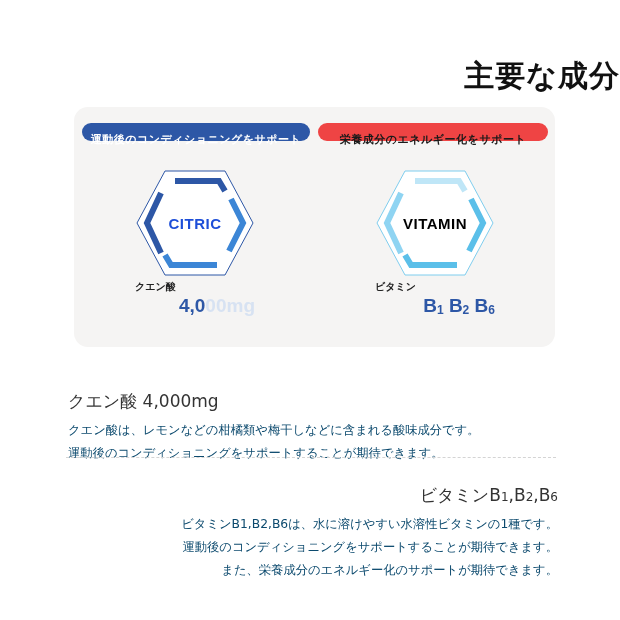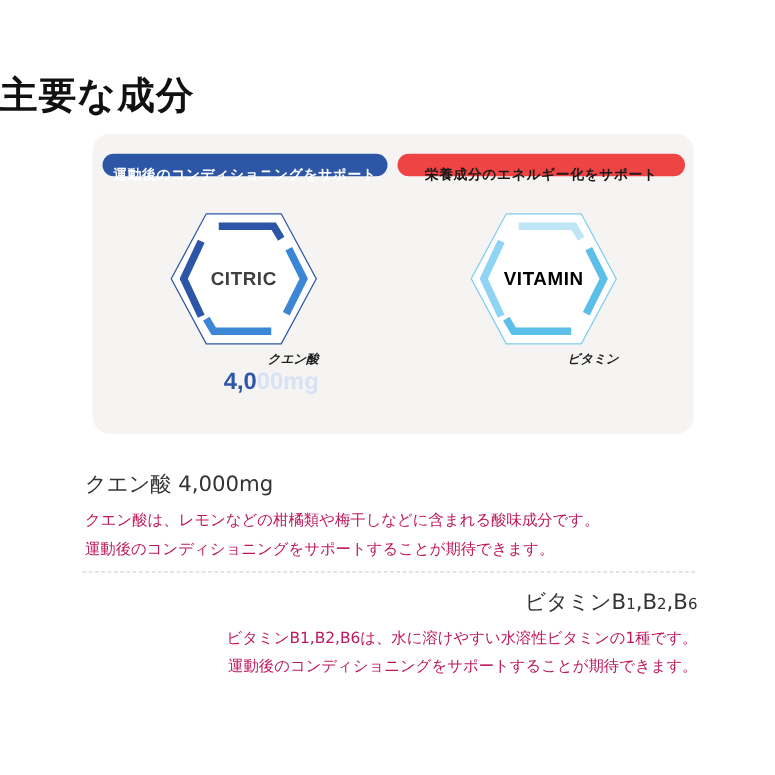--- a/index.html
+++ b/index.html
@@ -1,61 +1,61 @@
 <!DOCTYPE html>
 <html><head>
 <meta charset="utf-8">
 <style>
   html, body { margin: 0; padding: 0; }
   body {
     width: 620px; height: 620px; background: #ffffff; position: relative; overflow: hidden;
     font-family: "DejaVu Sans", "Liberation Sans", sans-serif; color: #333;
   }
   .title {
-    position: absolute; left: 0; top: 56px; width: 620px; text-align: left;
+    position: absolute; left: 0; top: 56px; width: 620px; text-align: right;
     font-size: 30px; font-weight: bold; color: #111; letter-spacing: 1px;
   }
   .card {
     position: absolute; left: 74px; top: 107px; width: 481px; height: 240px;
     background: #f5f4f3; border-radius: 14px;
   }
   .pill {
     position: absolute; top: 16px; height: 18px; line-height: 34px; border-radius: 17px;
     font-size: 11px; font-weight: bold; text-align: center; letter-spacing: 0.5px;
   }
   .pill.left { left: 8px; width: 228px; background: #2d57a6; color: #ffffff; }
   .pill.right { left: 244px; width: 230px; background: #ef4444; color: #1a1a1a; }
   .hex { position: absolute; top: 62px; width: 120px; height: 108px; }
   .hex.left { left: 61px; }
   .hex.right { left: 301px; }
   .hex-label {
     position: absolute; left: 0; width: 120px; top: 46px; text-align: center;
     font-family: "Liberation Sans", sans-serif; font-weight: bold; font-size: 15px; letter-spacing: 0.5px;
   }
-  .hex.left .hex-label { color: #404040; }
+  .hex.left .hex-label { color: #1d4ed8; }
   .hex.right .hex-label { color: #000000; }
   .name {
-    position: absolute; top: 173px; width: 120px; text-align: right;
-    font-size: 10px; font-weight: bold; color: #222; font-style: italic;
+    position: absolute; top: 173px; width: 120px; text-align: left;
+    font-size: 10px; font-weight: bold; color: #222;
   }
   .name.left { left: 61px; }
   .name.right { left: 301px; }
   .amount {
     position: absolute; top: 188px; width: 120px; text-align: right;
     font-family: "Liberation Sans", sans-serif; font-weight: bold; font-size: 19px; color: #2d57a6;
   }
   .amount.left { left: 61px; }
   .amount.right { left: 301px; }
   .amount .blur { color: #d7e2f2; }
   .amount sub { font-size: 12px; vertical-align: baseline; position: relative; top: 2px; }
 
-  .section { position: absolute; left: 68px; width: 490px; }
+  .section { position: absolute; left: 68px; width: 490px; margin-top: 14px; }
   .sec-title { font-size: 17px; color: #333; margin: 0 0 6px 0; }
   .sec-title sub { font-size: 12px; vertical-align: baseline; }
-  .sec-body { font-size: 12.3px; line-height: 23px; color: #be185d; }
+  .sec-body { font-size: 12.3px; line-height: 23px; color: #0c4a6e; }
   .section.citric { top: 376px; }
   .section.vitamin { top: 470px; text-align: right; }
   .divider {
     position: absolute; left: 66px; top: 457px; width: 490px; height: 0;
     border-top: 1px dashed #d4d4d4;
   }
 </style>
 </head>
 <body>
 
@@ -86,31 +86,33 @@
       <polyline points="82,96 36,96 30,86" fill="none" stroke="#5bbfe9" stroke-width="6"></polyline>
       <polyline points="96,30 108,54 94,82" fill="none" stroke="#5bbfe9" stroke-width="6"></polyline>
     </svg>
     <div class="hex-label">VITAMIN</div>
   </div>
 
   <div class="name left">クエン酸</div>
   <div class="name right">ビタミン</div>
 
   <div class="amount left"><span>4,0</span><span class="blur">00mg</span></div>
+  <div class="amount right"><span>B</span><sub>1</sub>&nbsp;<span>B</span><sub>2</sub>&nbsp;<span>B</span><sub>6</sub></div>
 </div>
 
 <div class="section citric">
   <div class="sec-title">クエン酸 4,000mg</div>
   <div class="sec-body">
     <div>クエン酸は、レモンなどの柑橘類や梅干しなどに含まれる酸味成分です。</div>
     <div>運動後のコンディショニングをサポートすることが期待できます。</div>
   </div>
 </div>
 
 <div class="divider"></div>
 
 <div class="section vitamin">
   <div class="sec-title"><span>ビタミン</span><span>B</span><sub>1</sub><span>,B</span><sub>2</sub><span>,B</span><sub>6</sub></div>
   <div class="sec-body">
     <div>ビタミンB1,B2,B6は、水に溶けやすい水溶性ビタミンの1種です。</div>
     <div>運動後のコンディショニングをサポートすることが期待できます。</div>
+    <div>また、栄養成分のエネルギー化のサポートが期待できます。</div>
   </div>
 </div>
 
 </body></html>

